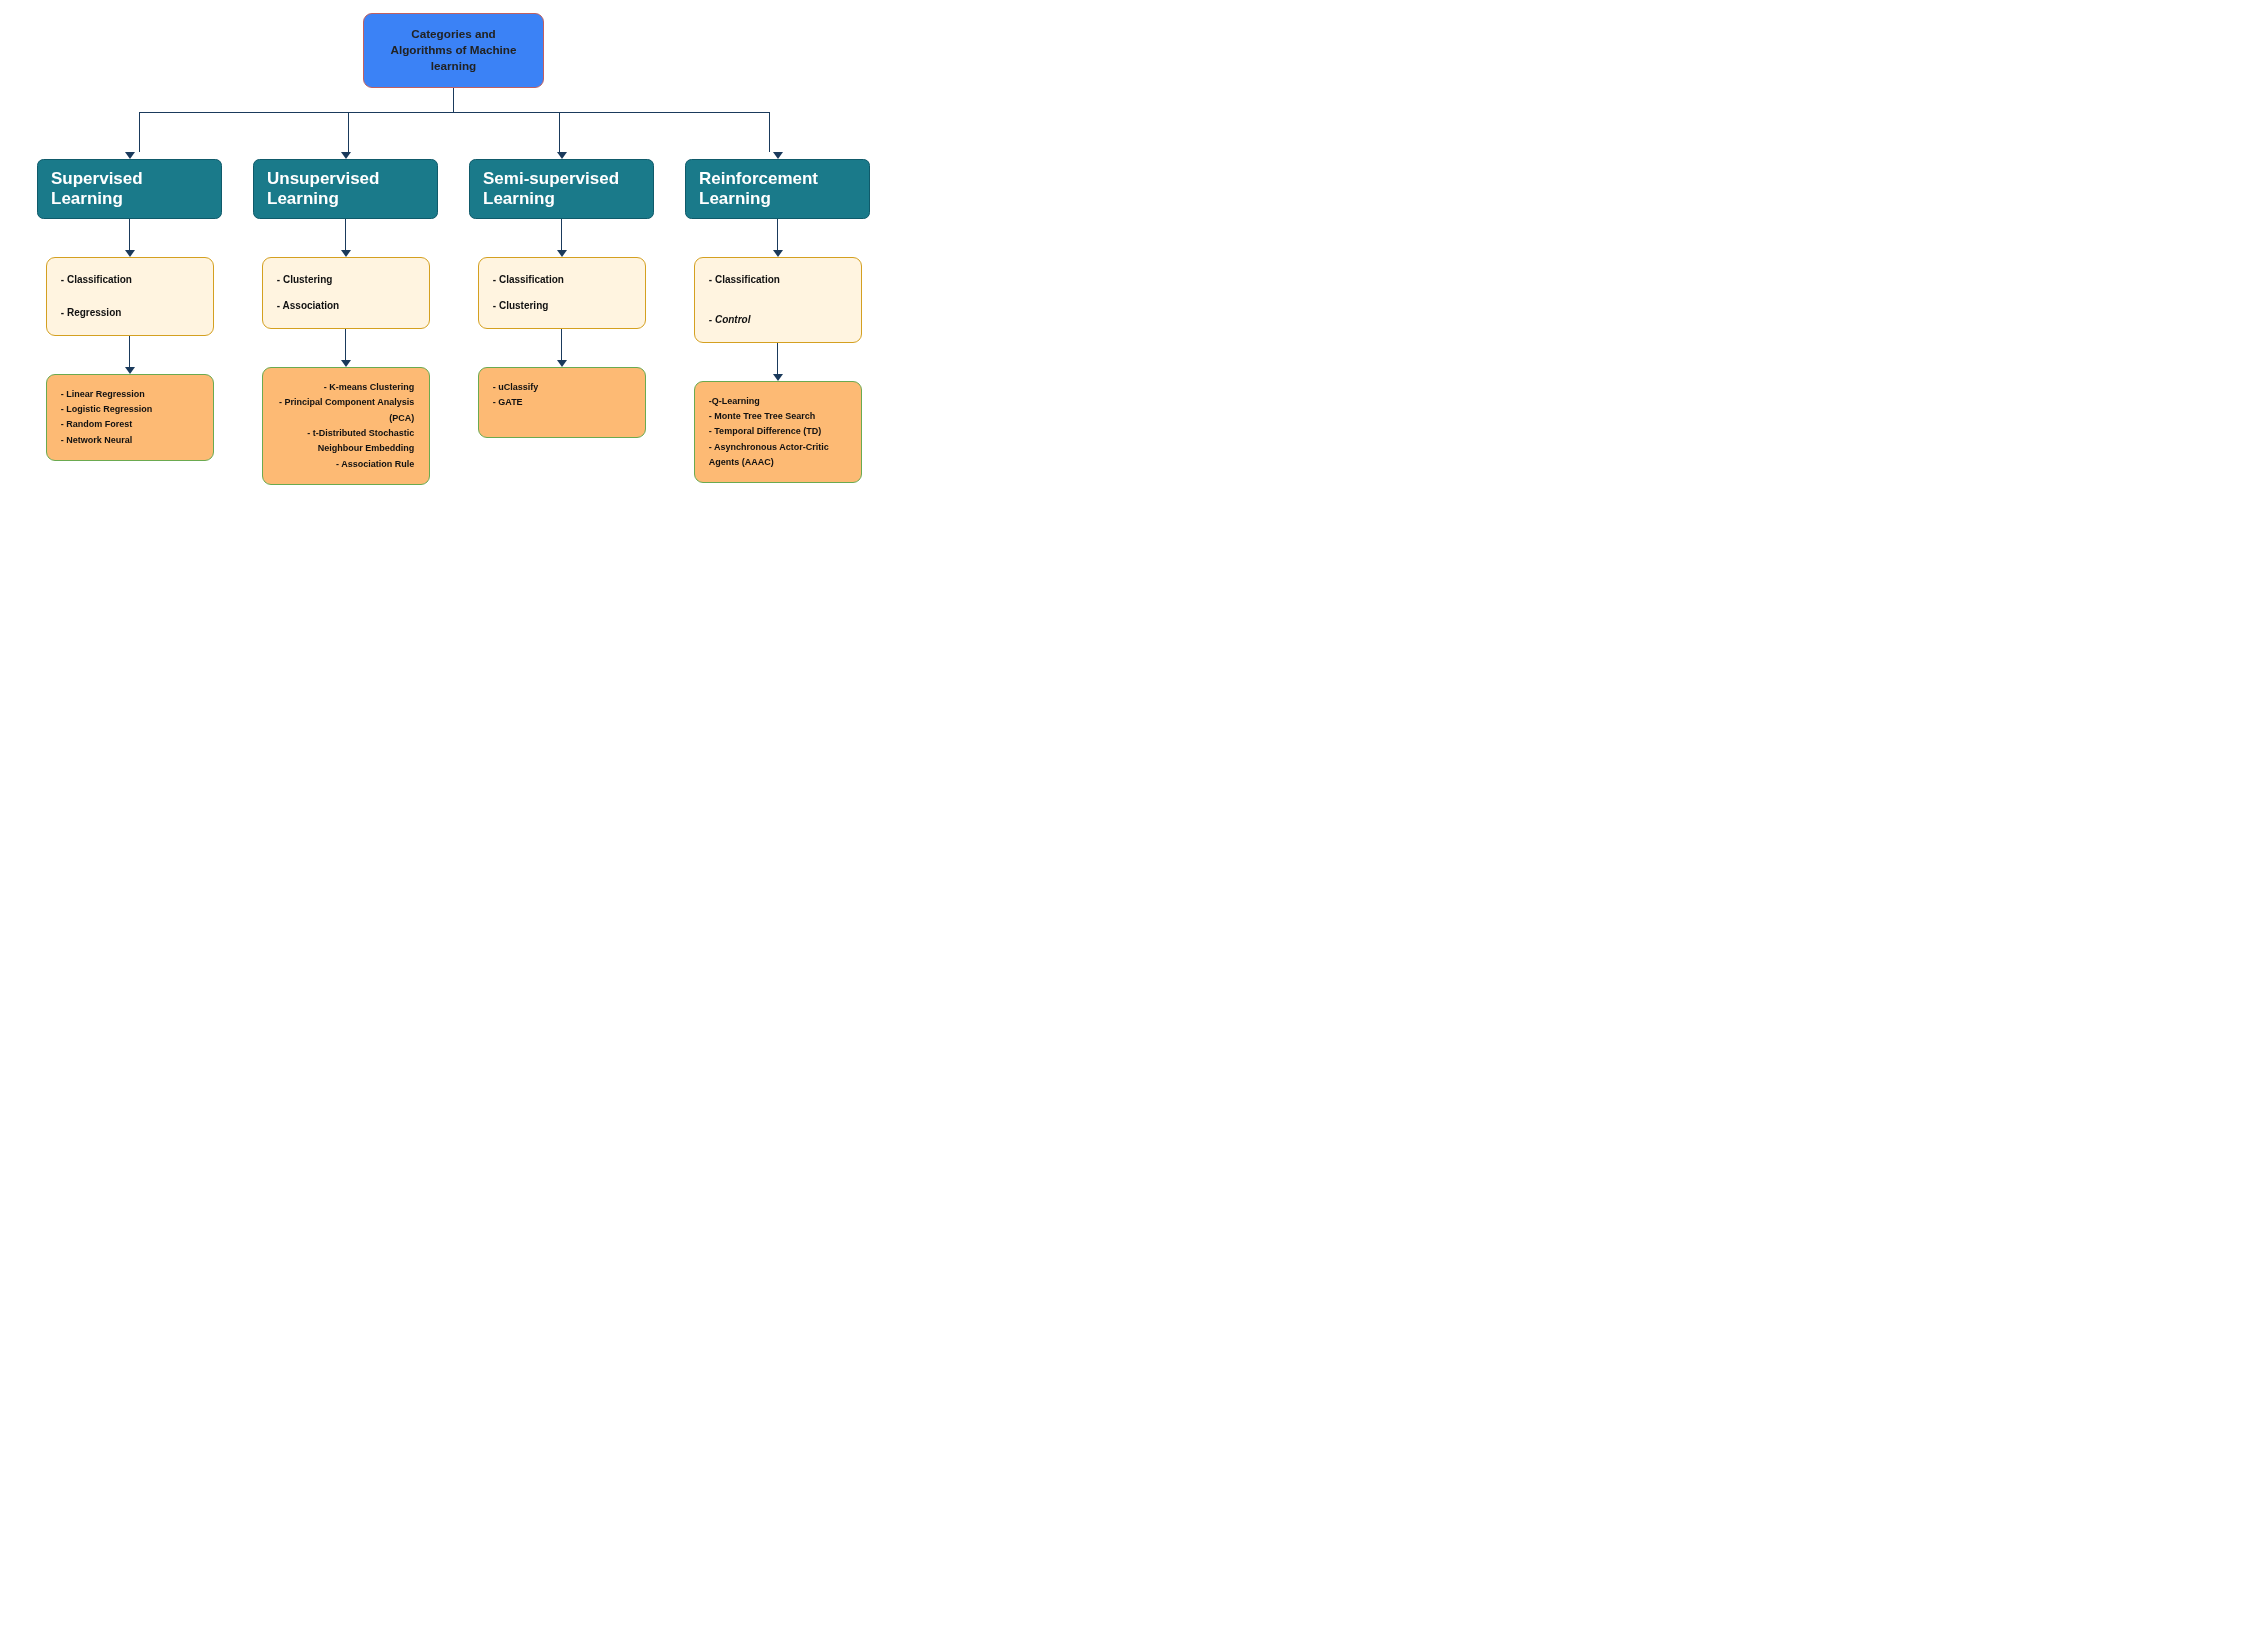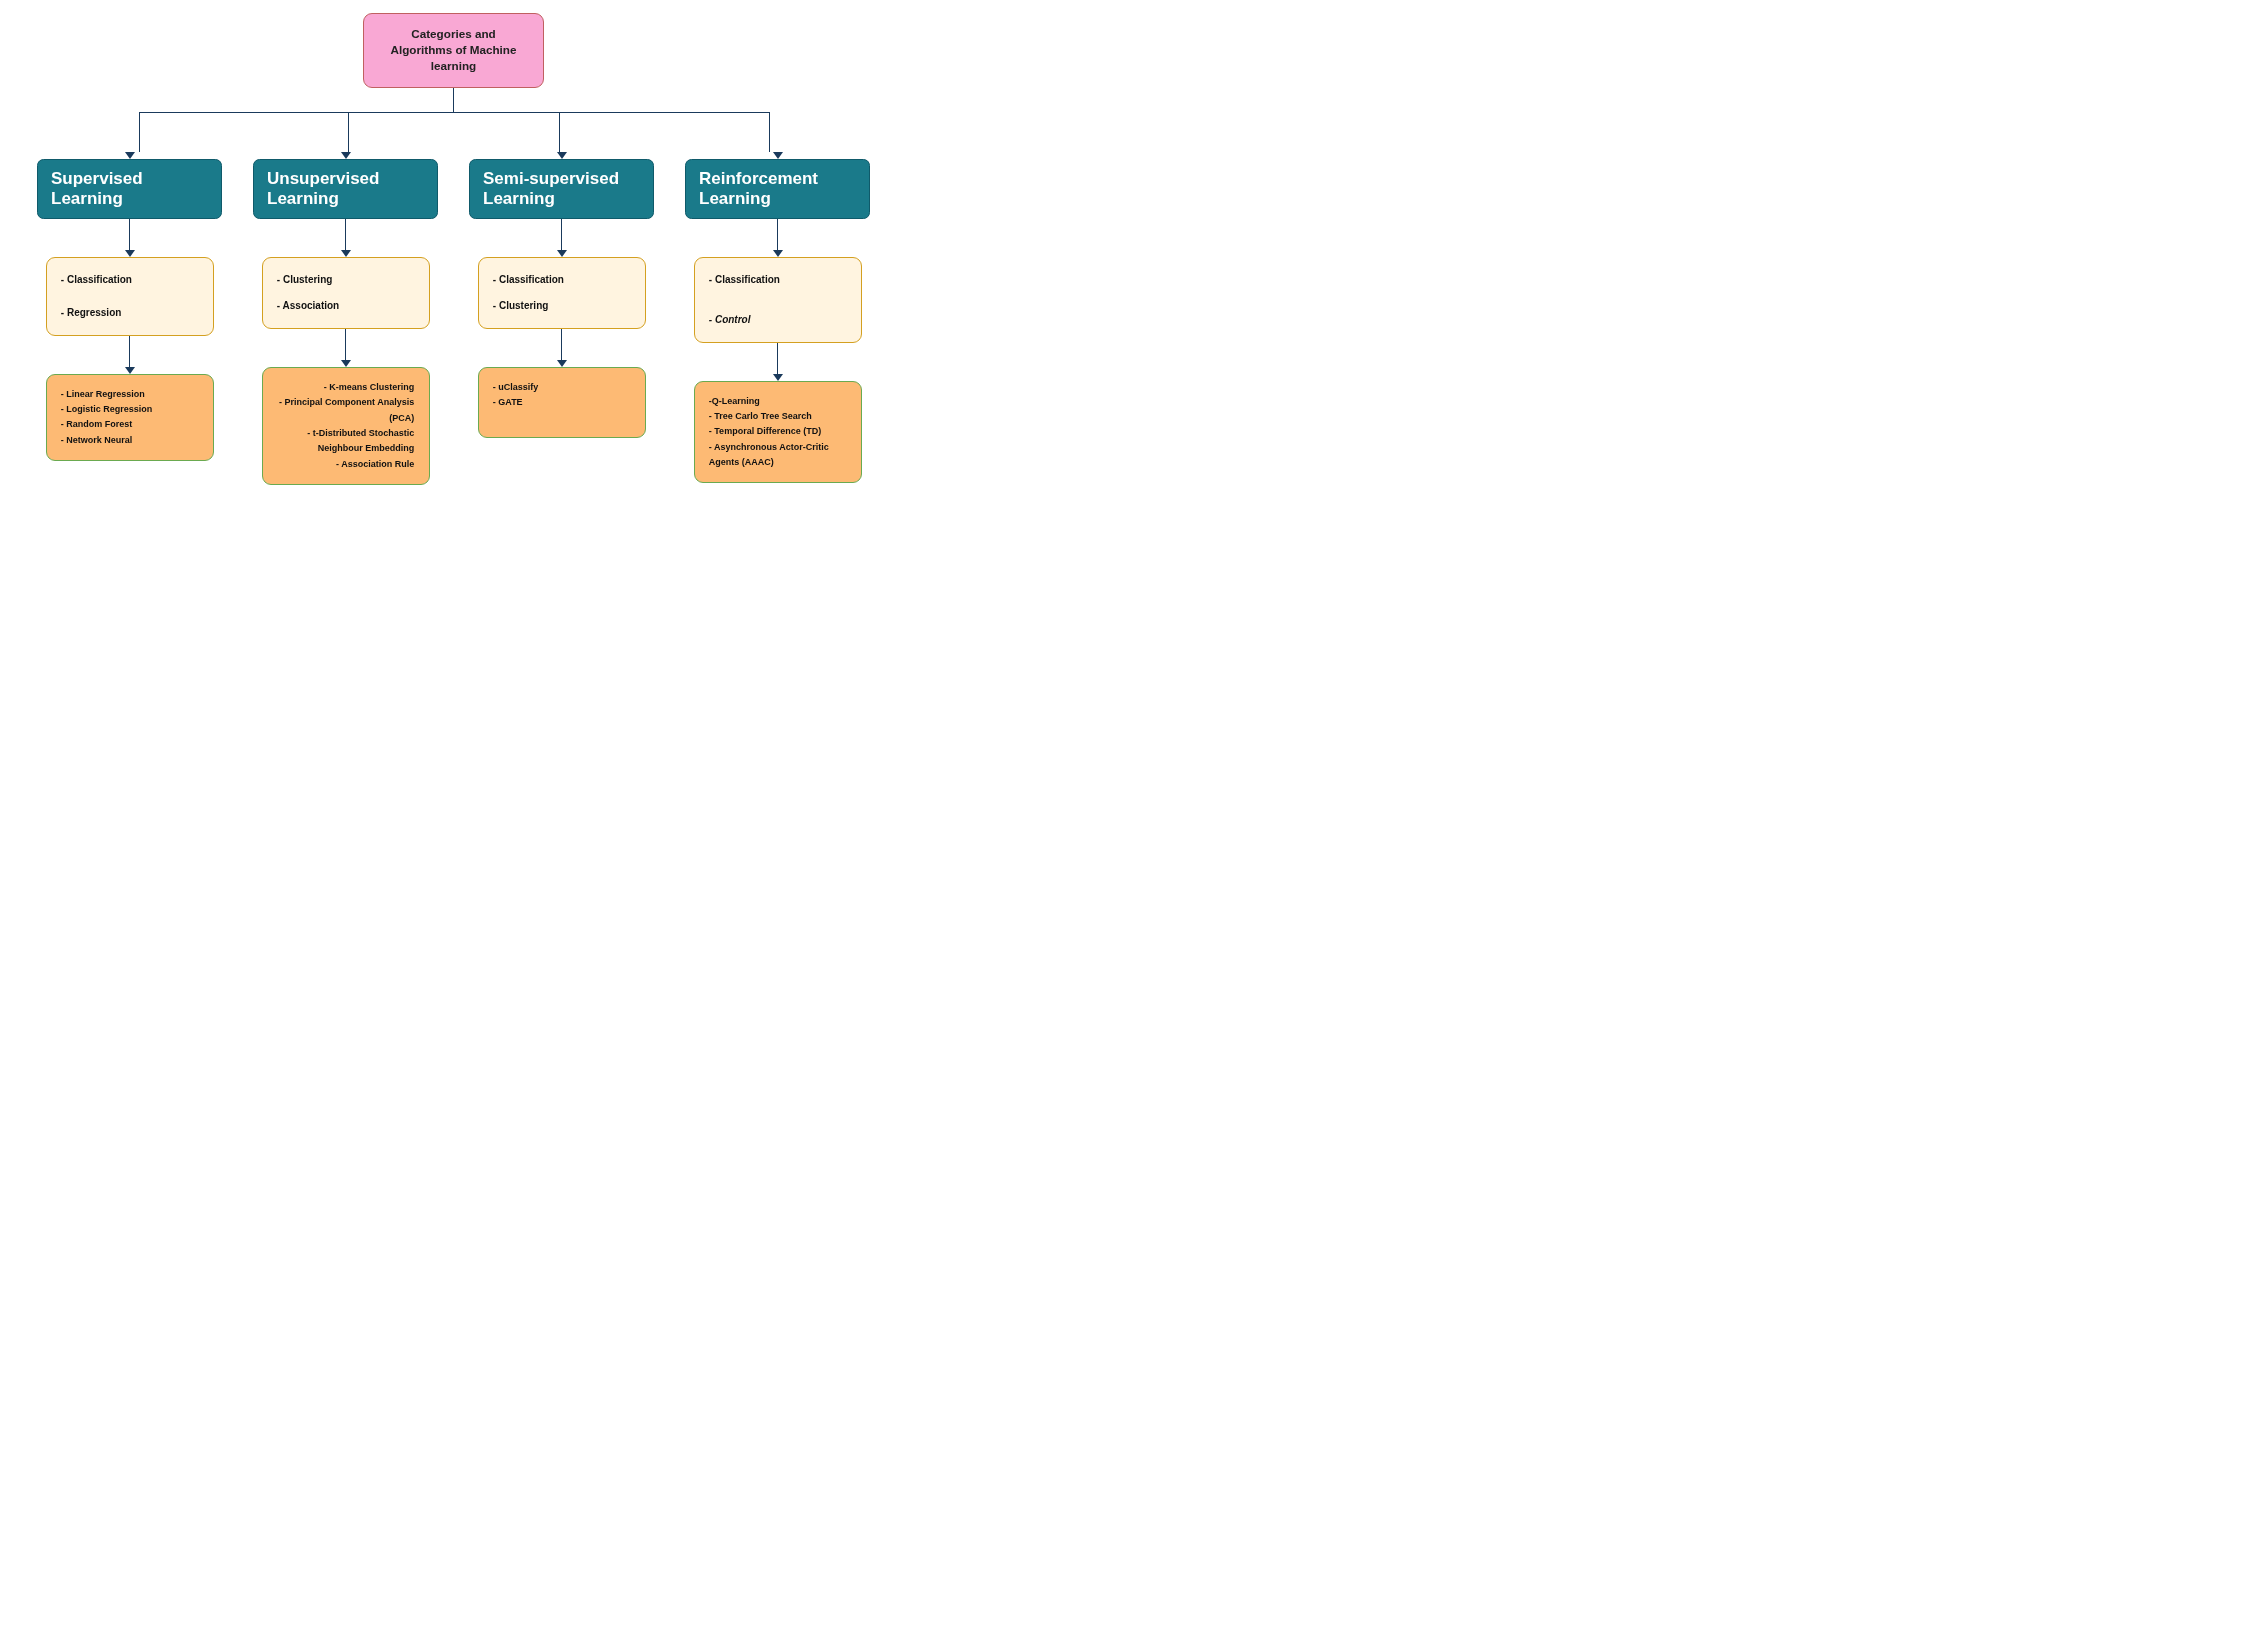--- a/index.html
+++ b/index.html
@@ -13,21 +13,21 @@
 
     .diagram {
       display: flex;
       flex-direction: column;
       align-items: center;
       width: 100%;
     }
 
     
     .root-node {
-      background: #f9a8d4;
+      background: #3b82f6;
       border: 1.3px solid #c06060;
       border-radius: 9px;
       padding: 11.7px 19.4px;
       text-align: center;
       font-size: 11.7px;
       font-weight: bold;
       color: #222;
       width: 181px;
       line-height: 1.4;
       position: relative;
@@ -213,21 +213,21 @@
       <div class="branch-down-line" style="height:32px;"></div>
       <div class="arrow-down"></div>
       <div class="level2-box">
         <div class="item">- Classification</div>
         <div class="item" style="margin-top:20px;font-style:italic;">- Control</div>
       </div>
       <div class="branch-down-line" style="height:32px;"></div>
       <div class="arrow-down"></div>
       <div class="level3-box" style="min-height:97px;">
         <div class="item">-Q-Learning</div>
-        <div class="item">- Tree Carlo Tree Search</div>
+        <div class="item">- Monte Tree Tree Search</div>
         <div class="item">- Temporal Difference (TD)</div>
         <div class="item">- Asynchronous Actor-Critic Agents (AAAC)</div>
       </div>
     </div>
 
   </div>
 
 </div>
 
 

